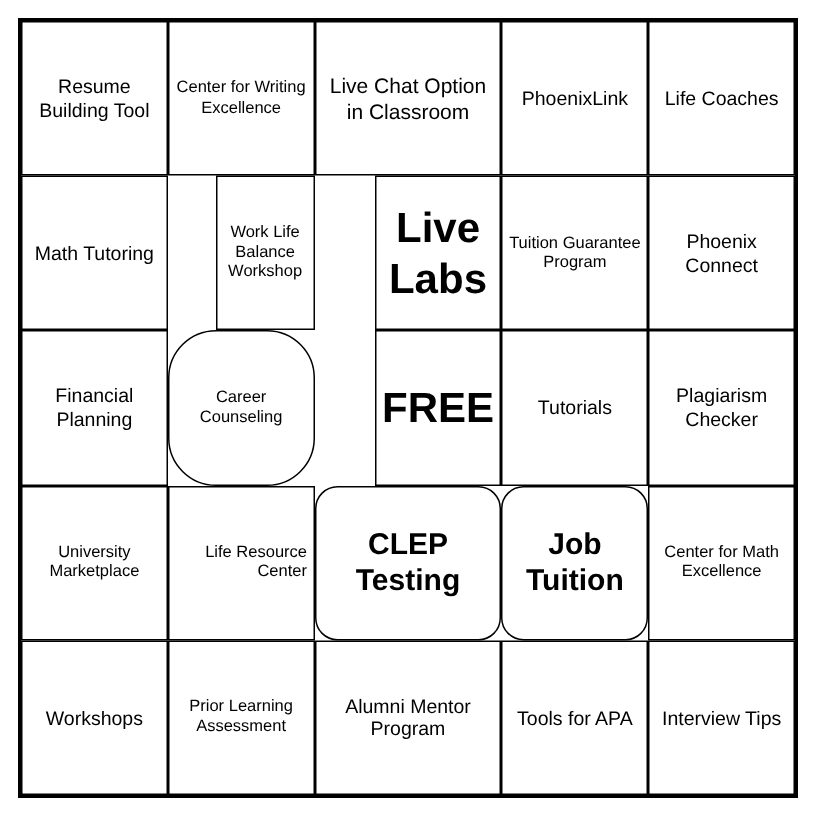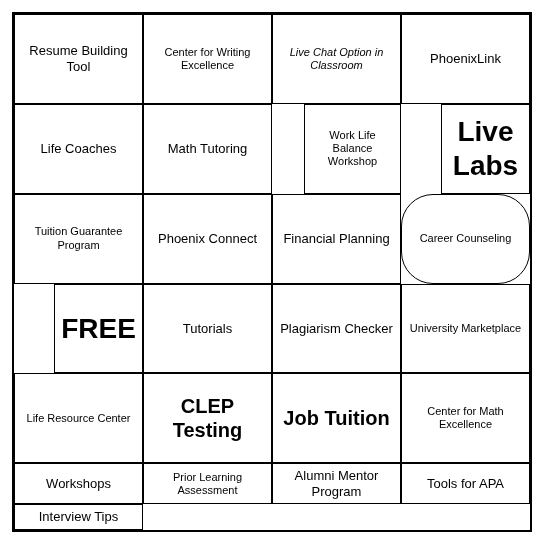--- a/index.html
+++ b/index.html
@@ -14,21 +14,21 @@
       align-items: center;
       justify-content: center;
       background: #fff;
       font-family: Arial, sans-serif;
     }
     .bingo-board {
       width: 520px;
       height: 520px;
       border: 2px solid #000;
       display: grid;
-      grid-template-columns: repeat(4, 1fr);
+      grid-template-columns: repeat(5, 1fr);
       grid-template-rows: repeat(5, 1fr);
     }
     .cell {
       border: 1.5px solid #000;
       display: flex;
       align-items: center;
       justify-content: center;
       text-align: center;
       padding: 4px;
       font-size: 13px;
@@ -36,29 +36,30 @@
       line-height: 1.2;
     }
     .cell.large-text {
       font-size: 28px;
       font-weight: bold;
       margin-left: 40px;
     }
     .cell.medium-large {
       font-size: 20px;
       font-weight: bold;
+      border-radius: 15px;
     }
   </style>
 </head>
 <body>
 
 <div class="bingo-board">
 <div class="cell">Resume Building Tool</div>
     <div class="cell" style="font-size: 11px;">Center for Writing Excellence</div>
-    <div class="cell" style="font-size: 11px; font-style: italic;">Live Chat Option in Classroom</div>
+    <div class="cell" style="font-size: 14px;">Live Chat Option in Classroom</div>
     <div class="cell">PhoenixLink</div>
     <div class="cell">Life Coaches</div>
     <div class="cell">Math Tutoring</div>
     <div class="cell" style="font-size: 11px; margin-left: 32px;">Work Life Balance Workshop</div>
     <div class="cell large-text">Live Labs</div>
     <div class="cell" style="font-size: 11px;">Tuition Guarantee Program</div>
     <div class="cell">Phoenix Connect</div>
     <div class="cell">Financial Planning</div>
     <div class="cell" style="font-size: 11px; border-radius: 32px;">Career Counseling</div>
     <div class="cell large-text">FREE</div>

